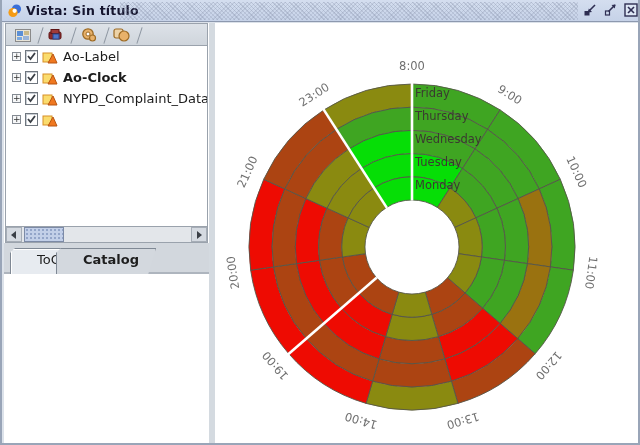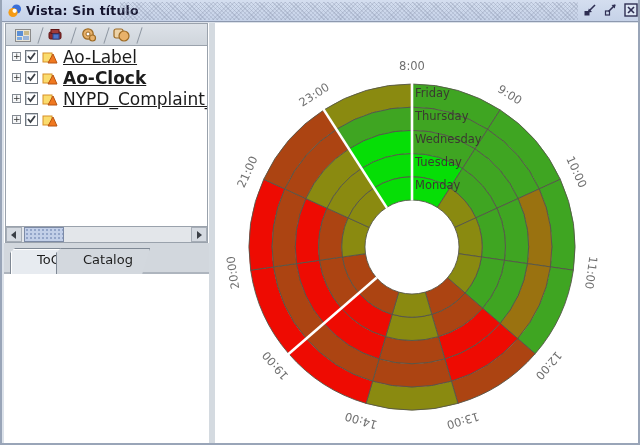--- a/index.html
+++ b/index.html
@@ -44,21 +44,21 @@
     width:9px; height:9px; border:1px solid #848a92; background:#f6f7f8;
     font-size:9px; line-height:7px; text-align:center; color:#333; flex:none; margin-right:4px;
   }
   .cbx {
     width:13px; height:13px; border:1px solid #6f767e; background:#fff; flex:none;
     display:flex; align-items:center; justify-content:center; margin-right:4px;
     box-shadow:inset 1px 1px 0 #c9ced4;
   }
   .cbx svg { display:block; }
   .layer-ico { width:16px; height:14px; flex:none; margin-right:5px; }
-  .tree-label { font-size:17px; color:#1c1c1c; white-space:nowrap;text-decoration:underline; }
+  .tree-label { font-size:13px; color:#1c1c1c; white-space:nowrap; }
   .tree-label.bold { font-weight:bold; }
   
   #hscroll {
     position:absolute; left:1px; top:203px; width:203px; height:17px;
     background:#e3e6ea; border:1px solid #9aa2ac; display:flex; align-items:stretch;
   }
   .sb-btn { width:16px; flex:none; background:#d5dae1; border:1px solid #a6adb6; display:flex; align-items:center; justify-content:center; }
   .sb-track { flex:1; position:relative; }
   .sb-thumb {
     position:absolute; left:2px; top:0; width:40px; height:15px;
@@ -236,21 +236,21 @@
       </span>
       <span class="sb-btn">
         <svg width="8" height="8">
             <path d="M2 0 L7 4 L2 8 Z" fill="#3a3f46"></path>
           </svg>
       </span>
     </div>
 
     <div id="bottom-tabs">
       <span class="b-tab active" style="left:6px;">ToC</span>
-      <span class="b-tab" style="left:52px;">Catalog</span>
+      <span class="b-tab" style="left:52px;font-weight:bold;">Catalog</span>
     </div>
 
     <div id="blank-area"></div>
   </div>
 
   <div id="splitter"></div>
 
   <div id="chart-panel">
     <svg id="clock-svg" width="425" height="420">
         <path d="M 197 61 A 163 163 0 0 1 285.12445324526243 86.87567414851748 L 272.5815862802925 106.39275611020086 A 139.8 139.8 0 0 0 197 84.19999999999999 Z" fill="#3FA522" stroke="#56564a" stroke-width="0.9"></path>

